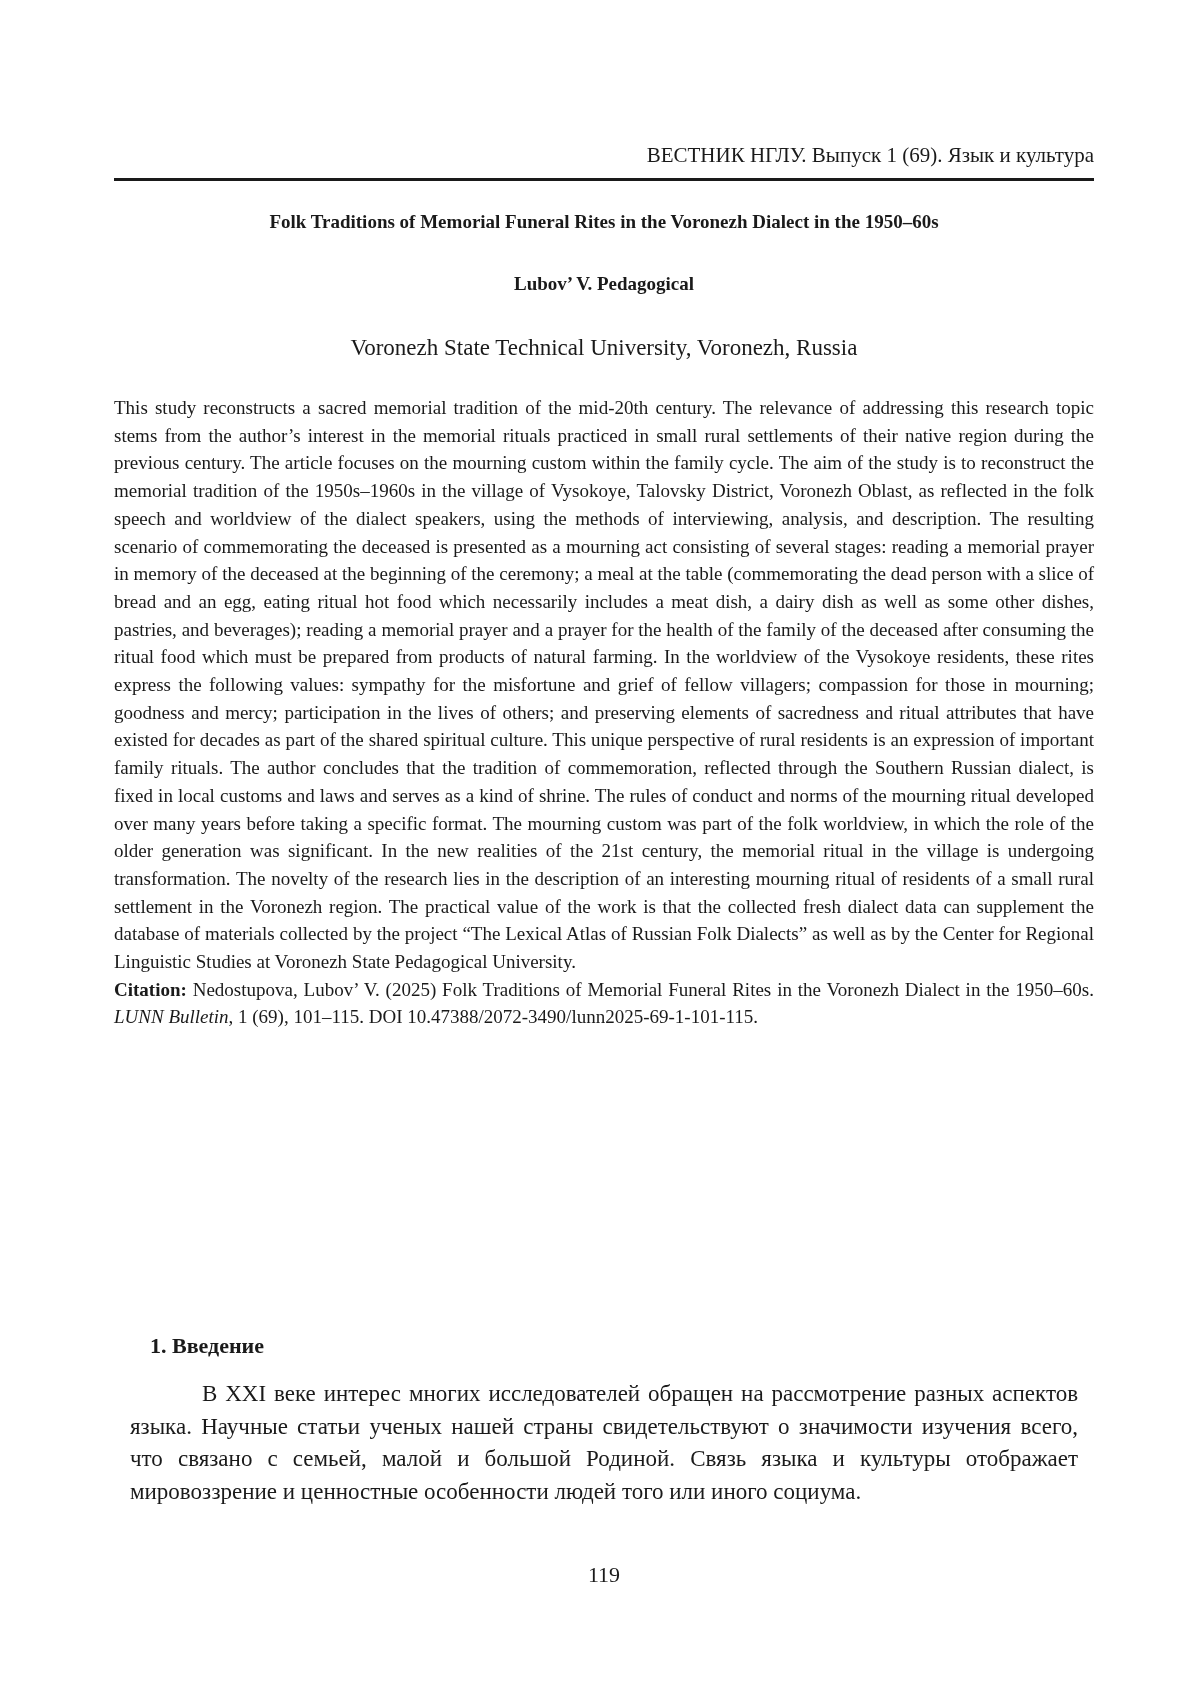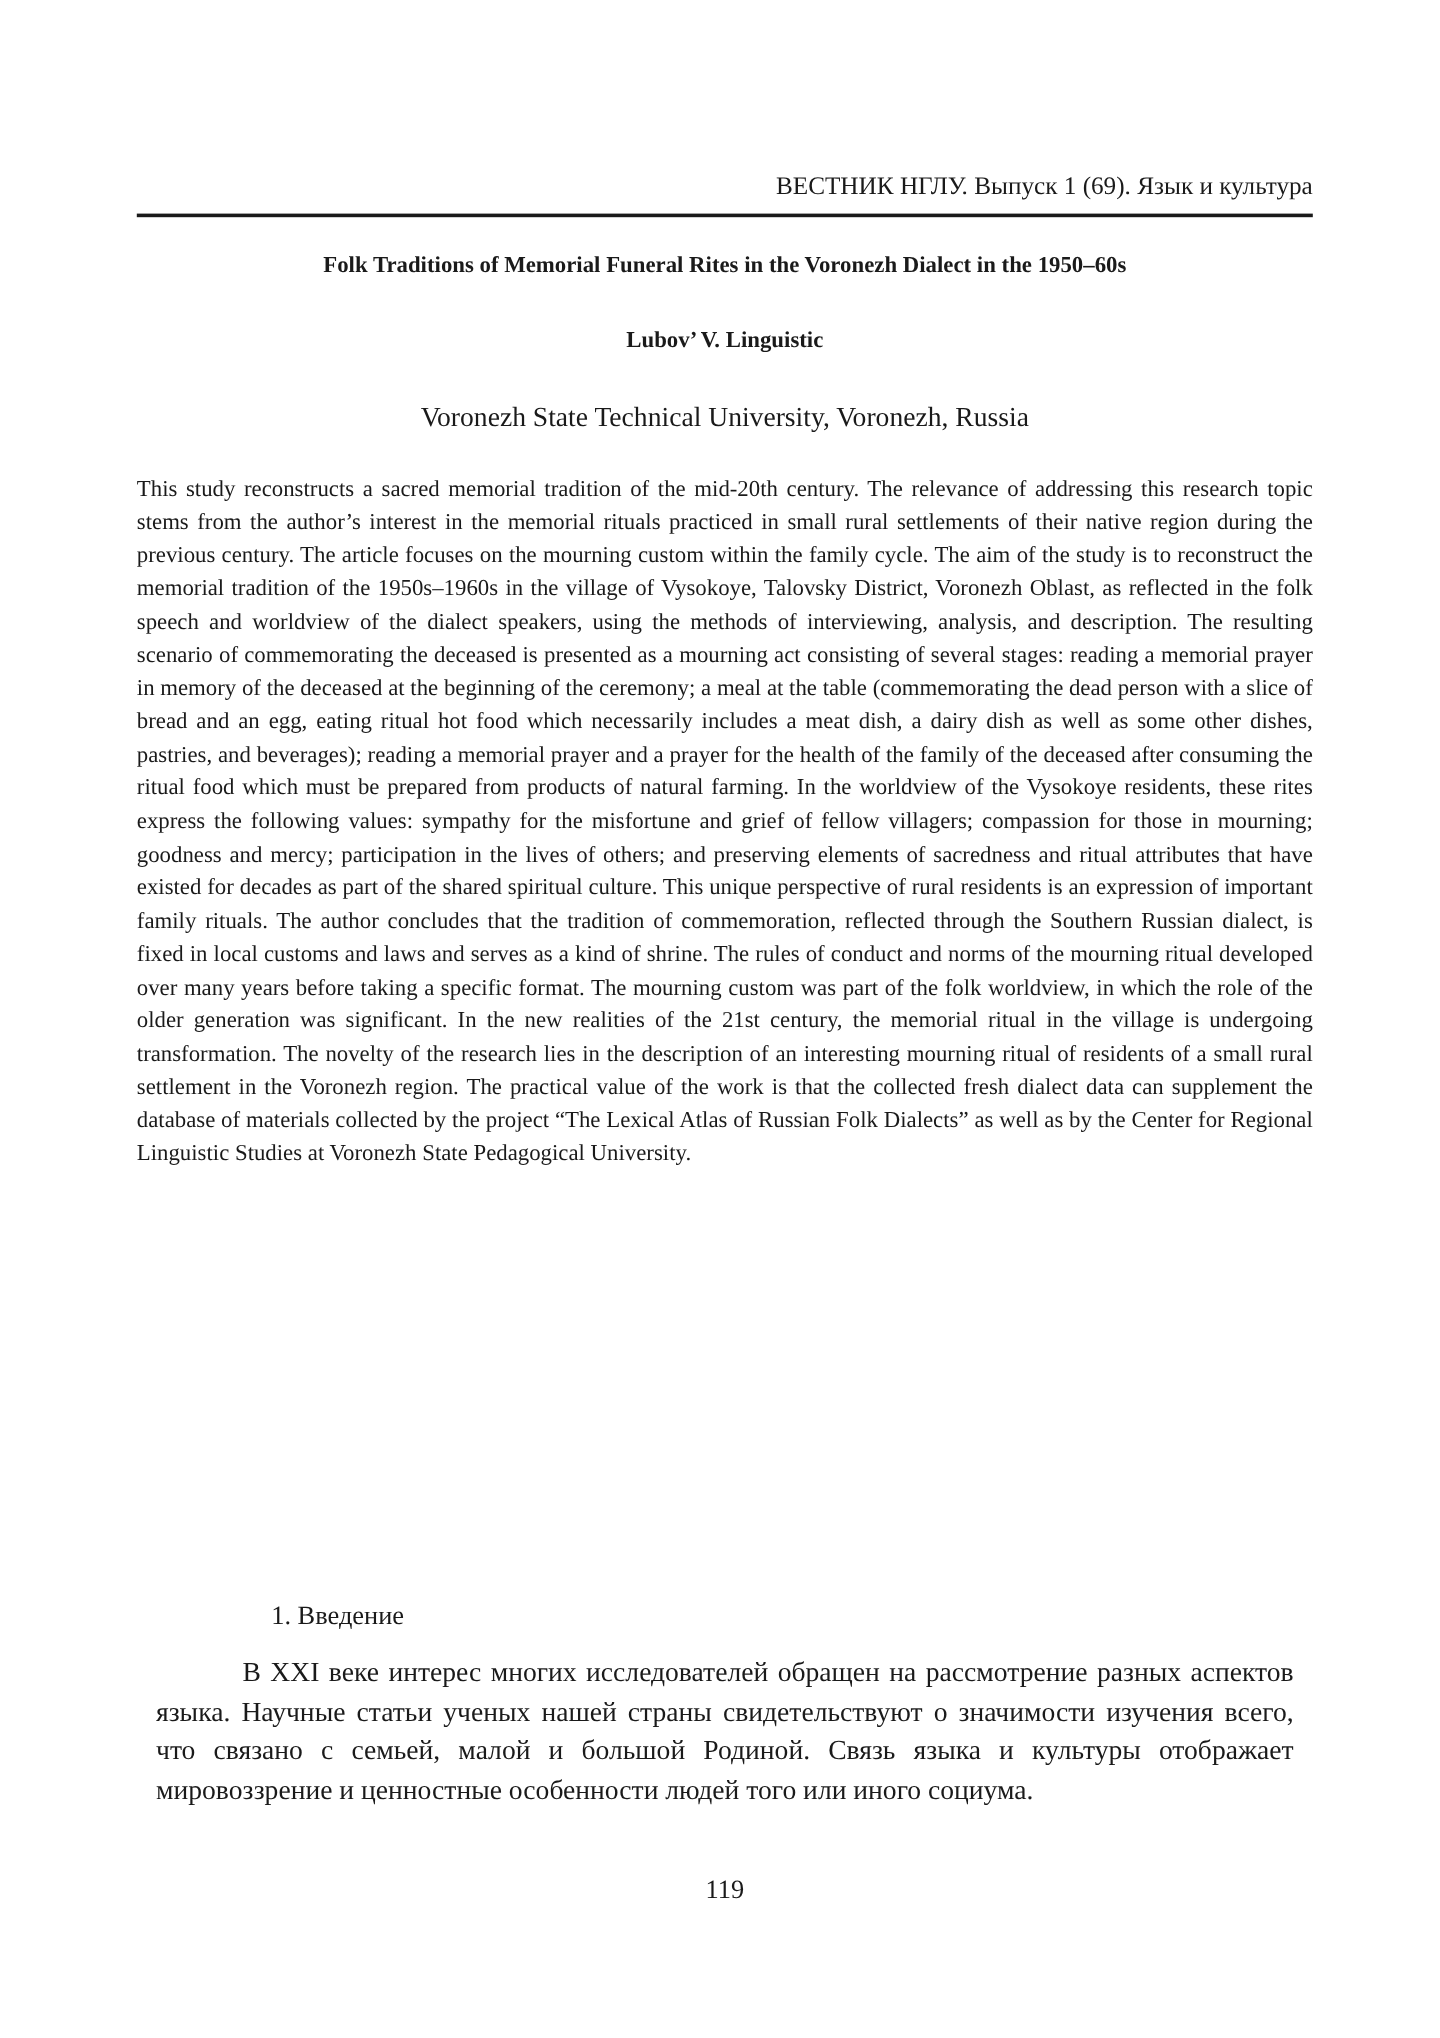--- a/index.html
+++ b/index.html
@@ -7,37 +7,38 @@
   .page { position: absolute; left: 114px; top: 0; width: 980px; }
   .running-head { position: absolute; top: 143px; left: 0; width: 980px; text-align: right; font-size: 21px; }
   .rule { position: absolute; top: 178px; left: 0; width: 980px; height: 3px; background: #1a1a1a; }
   .title { position: absolute; top: 211px; left: 0; width: 980px; text-align: center; font-size: 19px; font-weight: bold; }
   .author { position: absolute; top: 273px; left: 0; width: 980px; text-align: center; font-size: 19px; font-weight: bold; }
   .affil { position: absolute; top: 335px; left: 0; width: 980px; text-align: center; font-size: 23px; }
   .abstract { position: absolute; top: 394px; left: 0; width: 980px; font-size: 19px; line-height: 27.7px; text-align: justify; hyphens: manual; }
   .abstract p { margin: 0; }
   .label { font-weight: bold; }
   .intro { position: absolute; top: 1330px; left: 0; width: 980px; font-size: 23px; line-height: 32.5px; text-align: justify; }
-  .intro h2 { margin: 0 0 0 112px; font-size: 22px; font-weight: normal; line-height: 32px; }
+  .intro h2 { margin: 0 0 0 36px; font-size: 22px; font-weight: bold; line-height: 32px; }
   .intro p { margin: 16px; text-indent: 72px; }
   .page-num { position: absolute; top: 1562px; left: 0; width: 980px; text-align: center; font-size: 22px; }
 </style>
 </head>
 <body>
 
 <div class="page">
   <div class="running-head">ВЕСТНИК НГЛУ. Выпуск 1 (69). Язык и культура</div>
   <div class="rule"></div>
 
   <div class="title">Folk Traditions of Memorial Funeral Rites in the Voronezh Dialect in the 1950–60s</div>
-  <div class="author">Lubov’ V. Linguistic</div>
+  <div class="author">Lubov’ V. Pedagogical</div>
   <div class="affil">Voronezh State Technical University, Voronezh, Russia</div>
 
   <div class="abstract">
     <p>This study reconstructs a sacred memorial tradition of the mid-20th century. The relevance of ad­dressing this research topic stems from the author’s interest in the memorial rituals practiced in small rural settlements of their native region during the previous century. The article focuses on the mourn­ing custom within the family cycle. The aim of the study is to reconstruct the memorial tradition of the 1950s–1960s in the village of Vysokoye, Talovsky District, Voronezh Oblast, as reflected in the folk speech and worldview of the dialect speakers, using the methods of interviewing, analysis, and description. The resulting scenario of commemorating the deceased is presented as a mourning act consisting of several stages: reading a memorial prayer in memory of the deceased at the beginning of the ceremony; a meal at the table (commemorating the dead person with a slice of bread and an egg, eating ritual hot food which necessarily includes a meat dish, a dairy dish as well as some other dishes, pastries, and beverages); reading a memorial prayer and a prayer for the health of the family of the deceased after consuming the ritual food which must be prepared from products of natural farming. In the worldview of the Vysokoye residents, these rites express the following values: sym­pathy for the misfortune and grief of fellow villagers; compassion for those in mourning; goodness and mercy; participation in the lives of others; and preserving elements of sacredness and ritual at­tributes that have existed for decades as part of the shared spiritual culture. This unique perspective of rural residents is an expression of important family rituals. The author concludes that the tradition of commemoration, reflected through the Southern Russian dialect, is fixed in local customs and laws and serves as a kind of shrine. The rules of conduct and norms of the mourning ritual developed over many years before taking a specific format. The mourning custom was part of the folk worldview, in which the role of the older generation was significant. In the new realities of the 21st century, the memorial ritual in the village is undergoing transformation. The novelty of the research lies in the description of an interesting mourning ritual of residents of a small rural settlement in the Voronezh region. The practical value of the work is that the collected fresh dialect data can supplement the database of materials collected by the project “The Lexical Atlas of Russian Folk Dialects” as well as by the Center for Regional Linguistic Studies at Voronezh State Pedagogical University.</p>
+    <p><span class="label">Citation:</span><span> Nedostupova, Lubov’ V. (2025) Folk Traditions of Memorial Funeral Rites in the Voronezh Dialect in the 1950–60s. </span><i>LUNN Bulletin</i><span>, 1 (69), 101–115. DOI 10.47388/2072-3490/lunn2025-69-1-101-115.</span></p>
   </div>
 
   <div class="intro">
     <h2>1. Введение</h2>
     <p>В XXI веке интерес многих исследователей обращен на рассмотрение раз­ных аспектов языка. Научные статьи ученых нашей страны свидетельствуют о значимости изучения всего, что связано с семьей, малой и большой Родиной. Связь языка и культуры отображает мировоззрение и ценностные особенности людей того или иного социума.</p>
   </div>
 
   <div class="page-num">119</div>
 </div>
 

